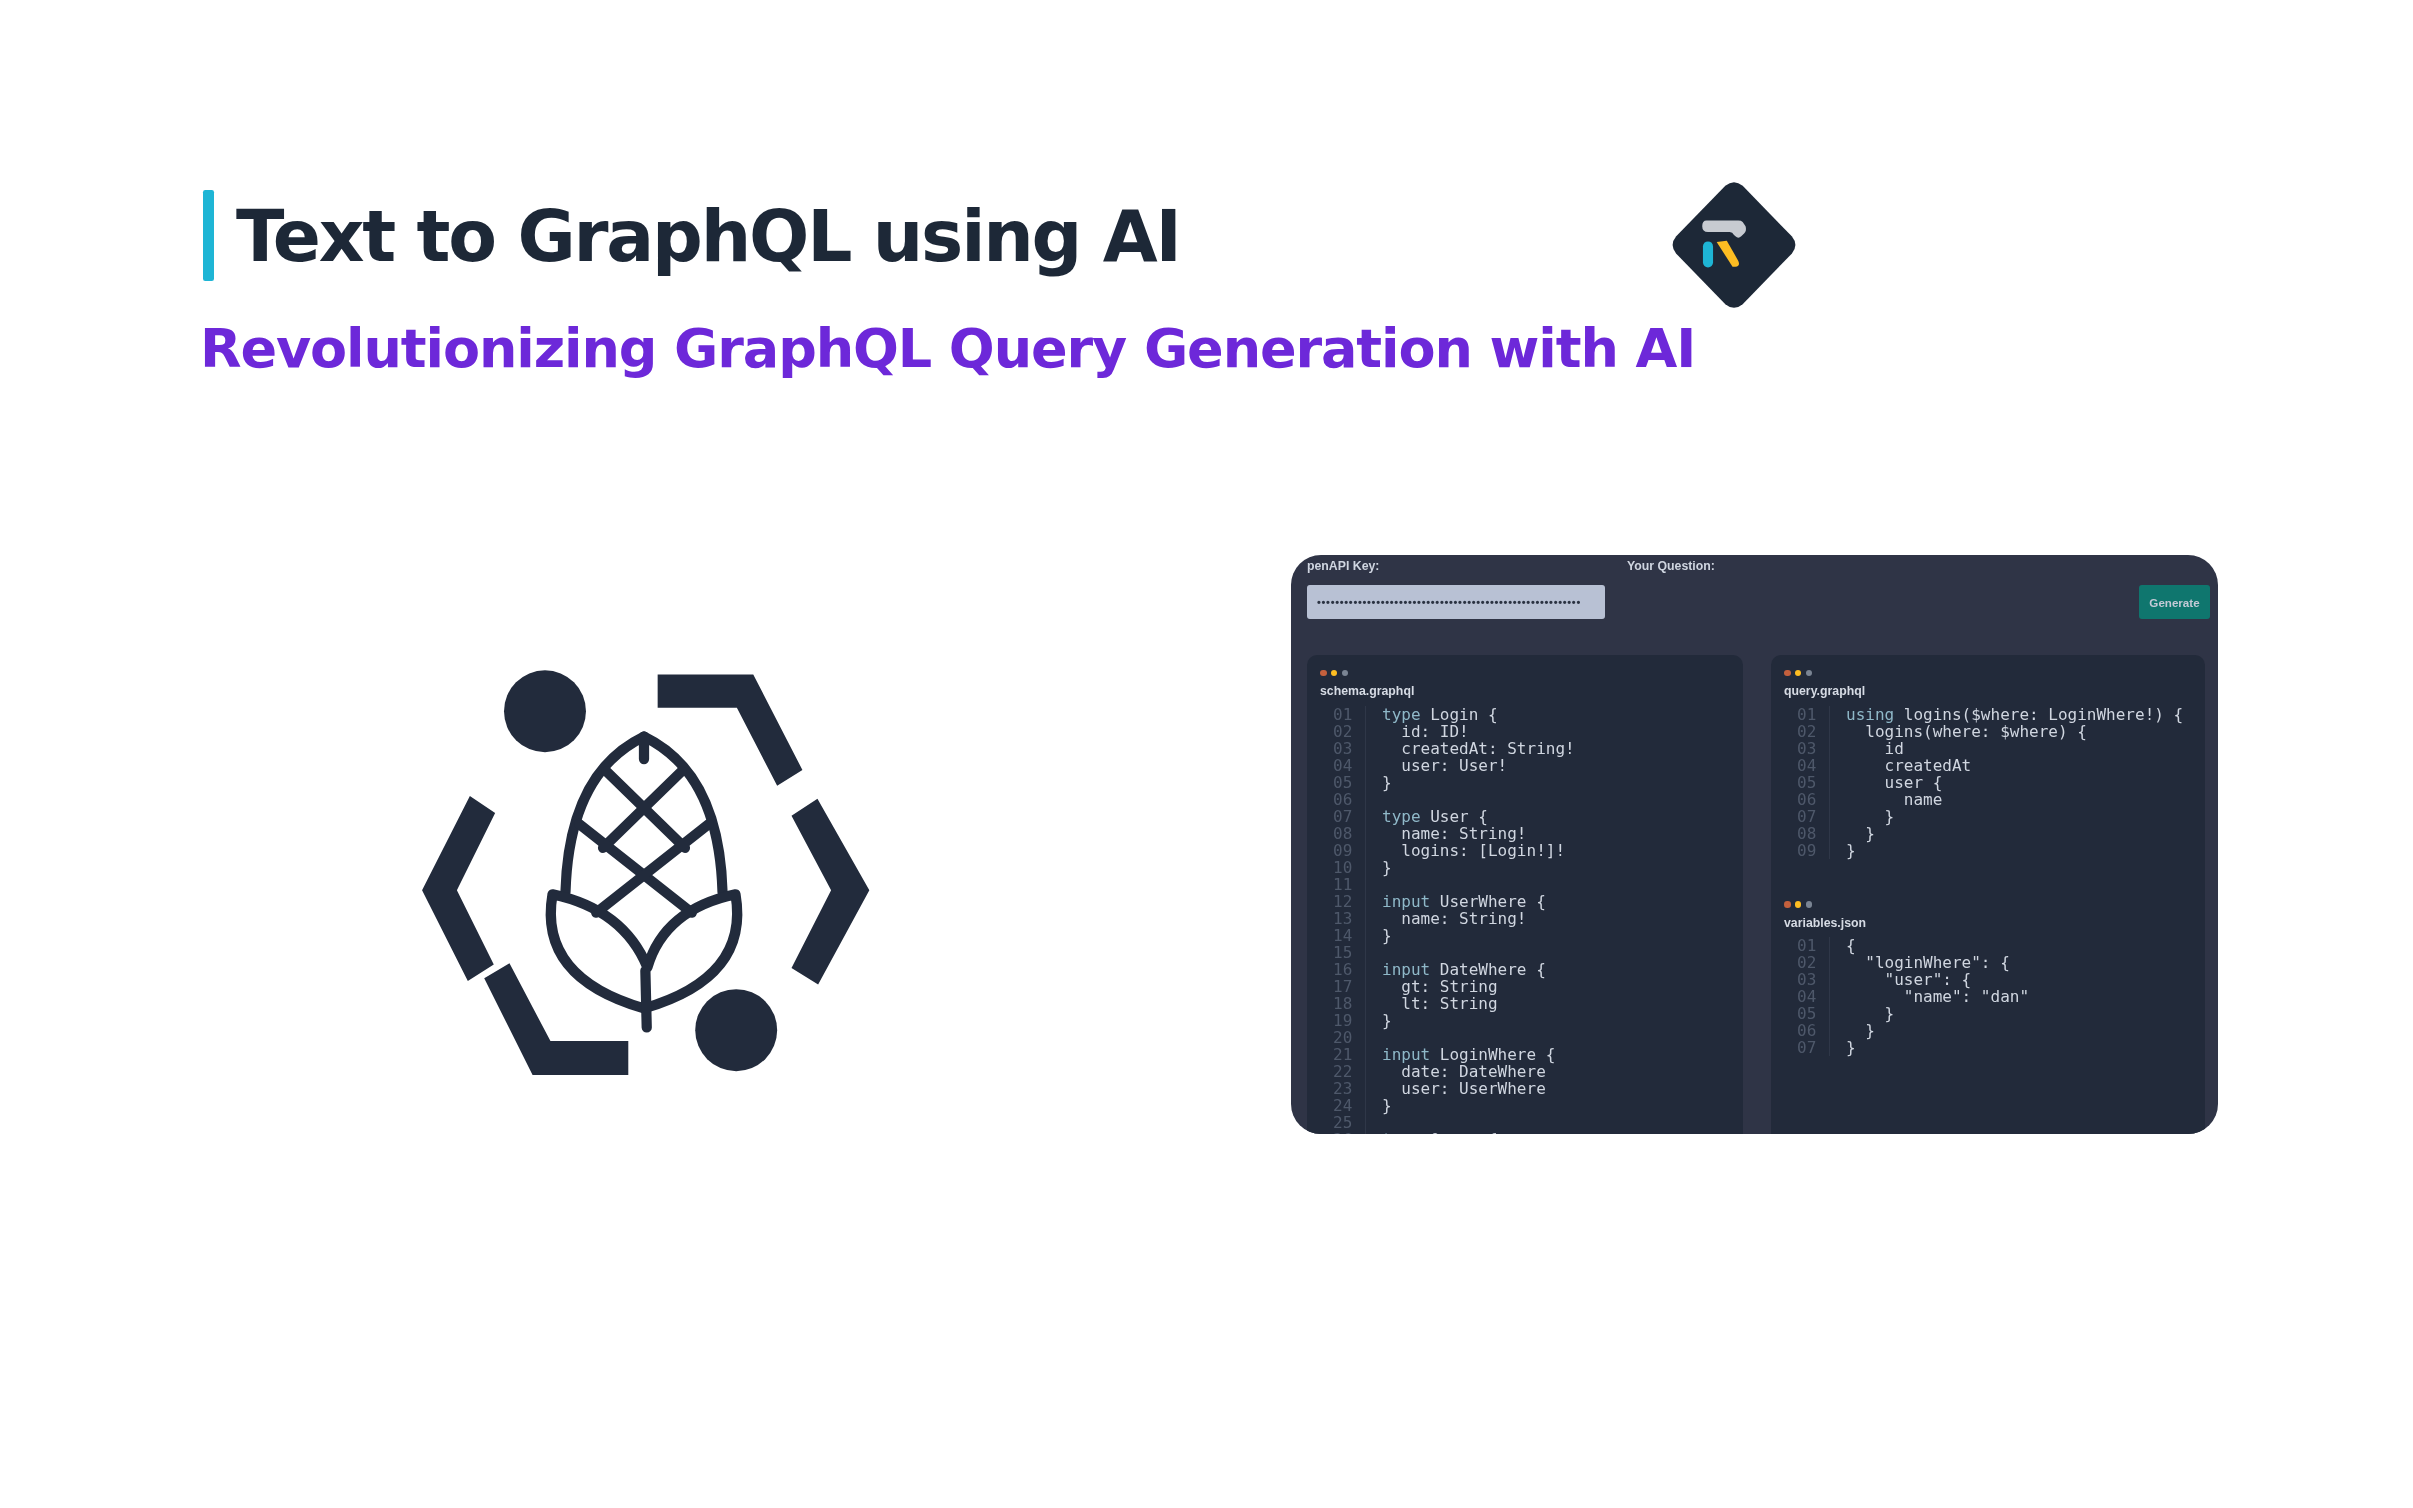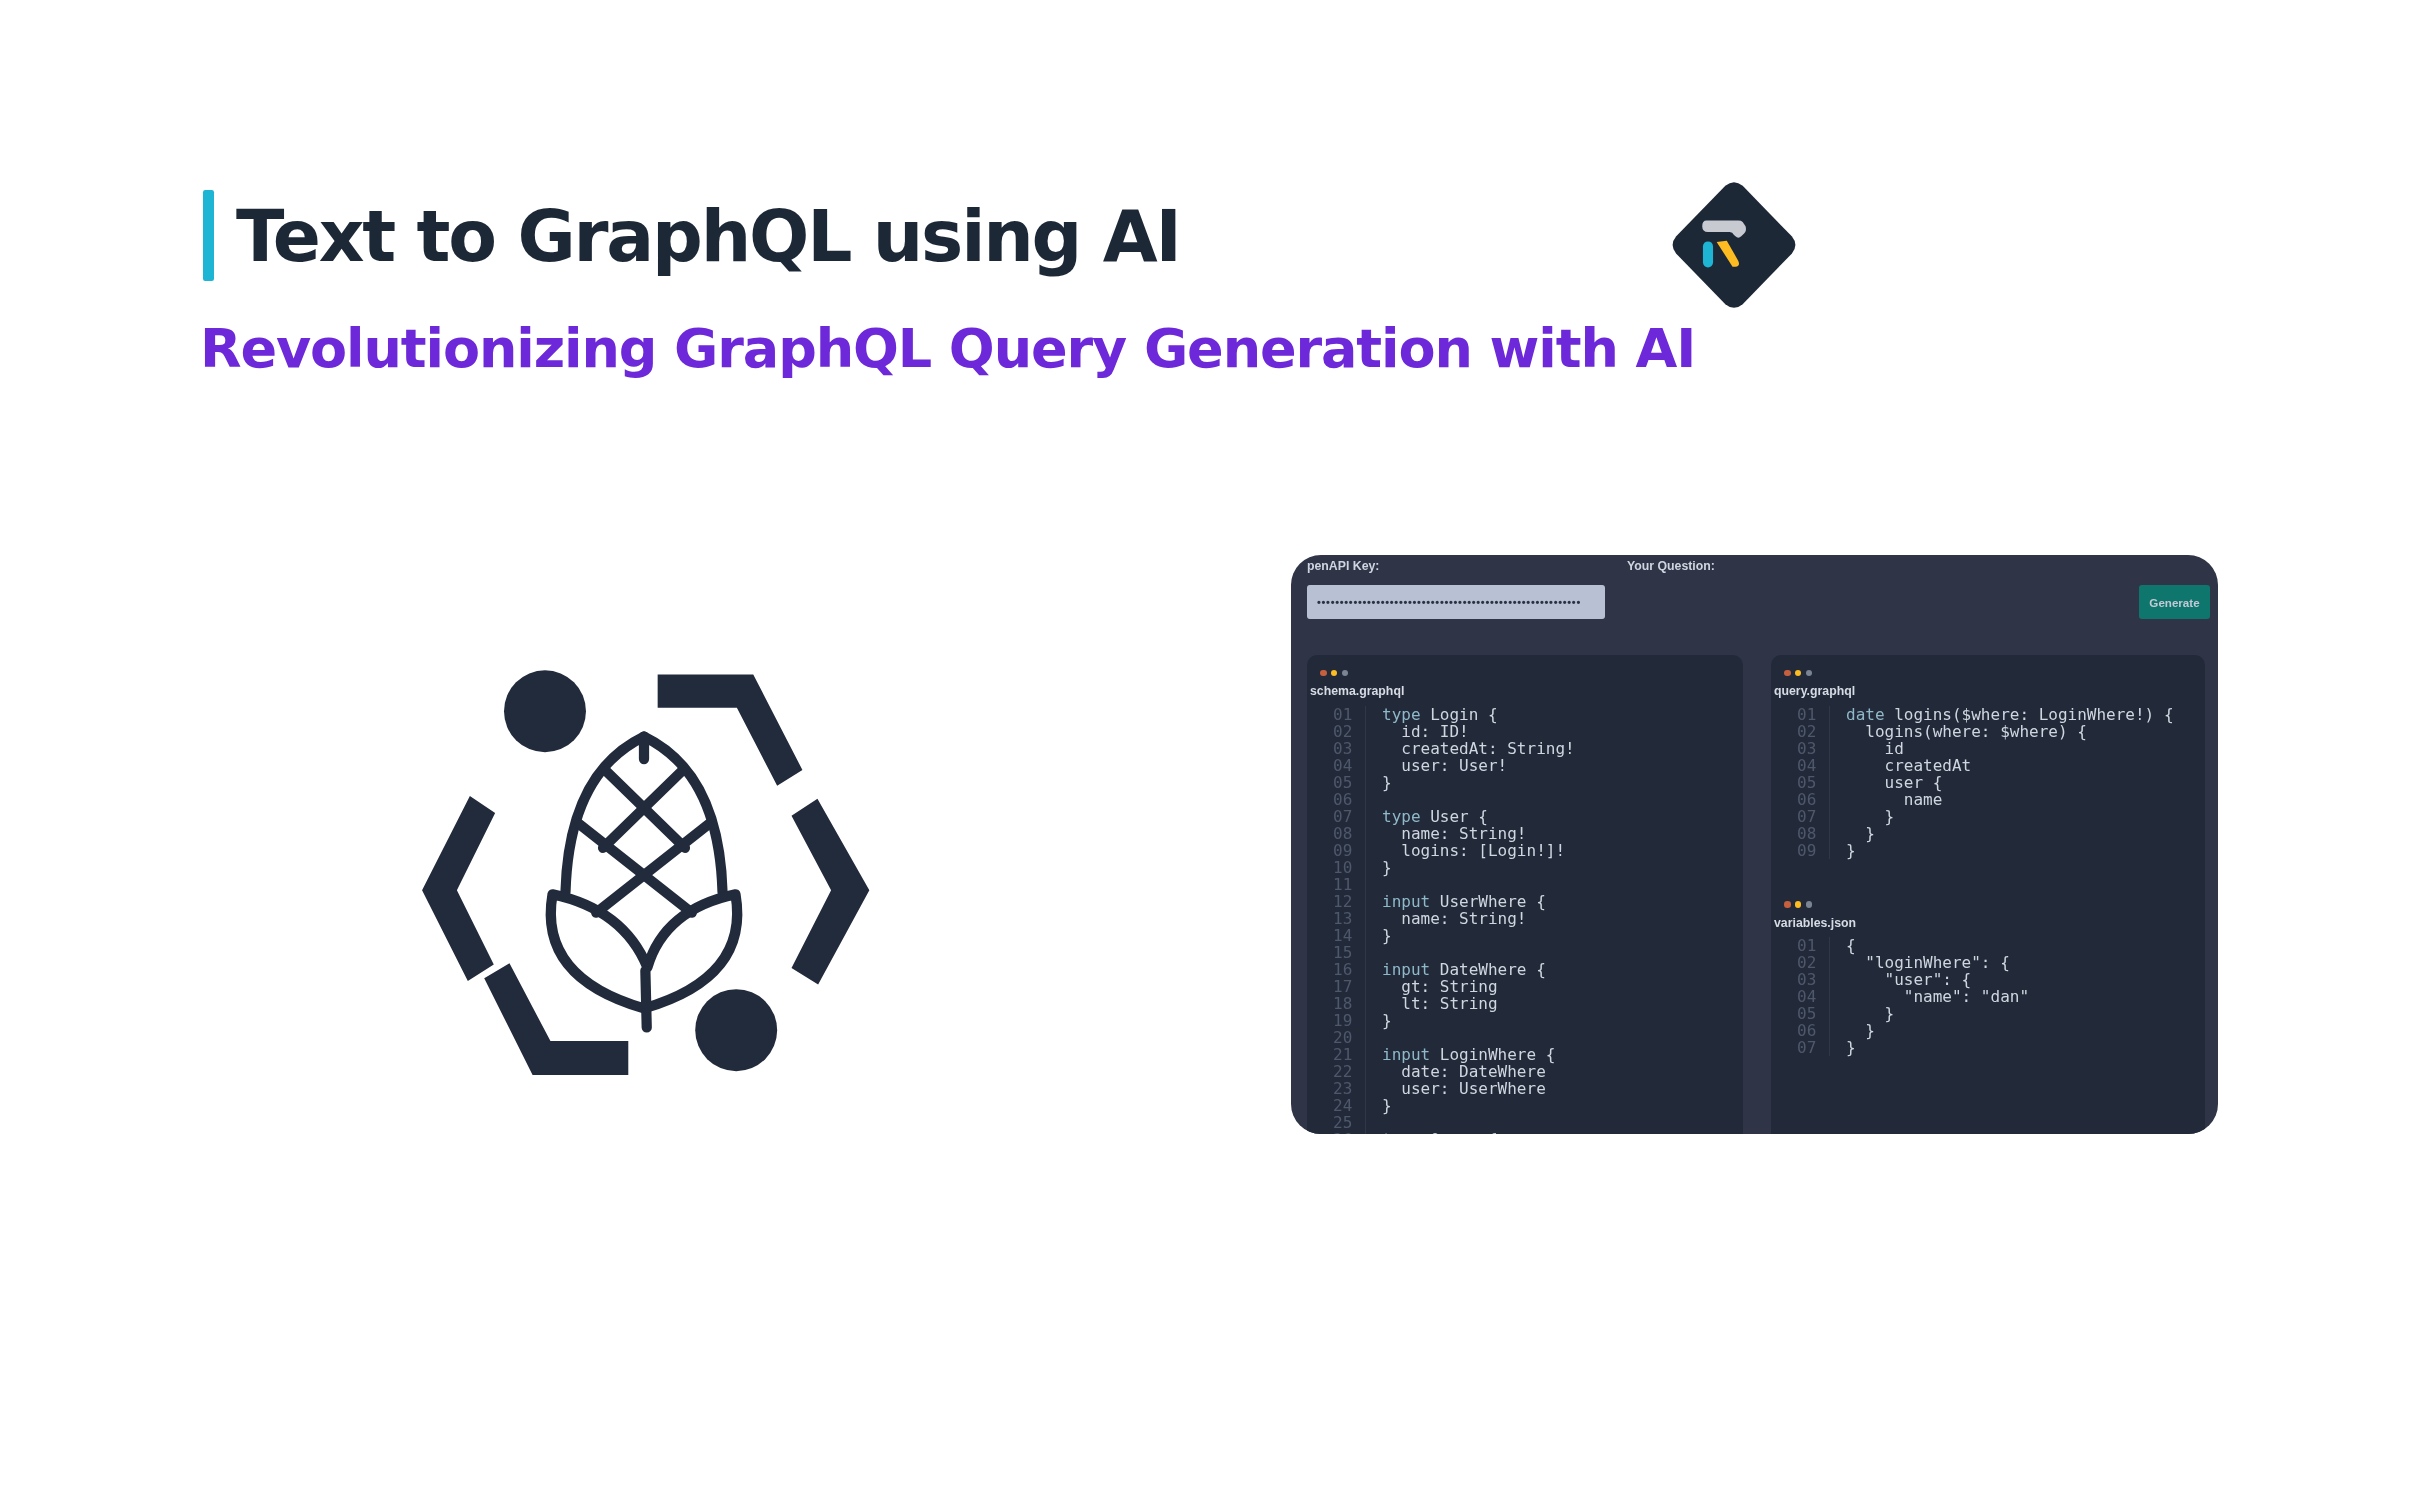--- a/index.html
+++ b/index.html
@@ -13,21 +13,21 @@
   .graphic { position:absolute; left:405px; top:648px; width:478px; height:427px; }
 
   .panel { position:absolute; left:1291px; top:555px; width:927px; height:579px; background:#2f3446; border-radius:30px; overflow:hidden; font-family:"Liberation Sans", sans-serif; }
   .lbl { position:absolute; top:4.3px; font-size:12.3px; font-weight:bold; color:#cfd5e0; white-space:nowrap; }
   .inp { position:absolute; top:30px; height:34px; background:#b8c1d4; border-radius:2.9px; box-sizing:border-box; padding:0 10px; display:flex; align-items:center; font-size:11.6px; font-weight:bold; color:#2a3242; white-space:nowrap; overflow:hidden; }
   .inp.pwd { letter-spacing:0.7px; font-size:11px; }
   .btn { position:absolute; left:848px; top:30px; width:71px; height:34px; background:#0f766e; border-radius:2.9px; color:#c3cad6; font-size:11.6px; font-weight:bold; display:flex; align-items:center; justify-content:center; }
   .card { position:absolute; background:#222a3a; border-radius:10px; }
   .dots { position:absolute; left:13px; display:flex; gap:4.3px; }
   .dot { width:6.5px; height:6.5px; border-radius:50%; }
-  .fname { position:absolute; left:3px; font-size:12.3px; font-weight:bold; color:#d6dbe4; white-space:nowrap; }
+  .fname { position:absolute; left:13px; font-size:12.3px; font-weight:bold; color:#d6dbe4; white-space:nowrap; }
   .code { position:absolute; left:26px; font-family:"DejaVu Sans Mono", monospace; font-size:16px; line-height:17px; }
   .ln { display:flex; white-space:pre; }
   .ln .num { width:32px; color:#4e586a; border-right:0.7px solid #2f3748; margin-right:16px; }
   .ln .txt { color:#d0d6e0; }
   .kw { color:#8fb8c8; }
 </style>
 </head>
 <body>
 
 <div class="accent-bar"></div>
@@ -109,21 +109,21 @@
   </div>
 
   <div class="card" style="left:480px; top:100px; width:434px; height:507px;">
     <div class="dots" style="top:14.5px;">
       <span class="dot" style="background:#c4603d"></span>
       <span class="dot" style="background:#fdbd22"></span>
       <span class="dot" style="background:#7a8493"></span>
     </div>
     <div class="fname" style="top:29px;">query.graphql</div>
     <div class="code" style="top:51px;">
-        <div class="ln"><span class="num">01</span><span class="txt"><span class="kw">date</span> logins($where: LoginWhere!) {</span></div>
+        <div class="ln"><span class="num">01</span><span class="txt"><span class="kw">using</span> logins($where: LoginWhere!) {</span></div>
         <div class="ln"><span class="num">02</span><span class="txt">  logins(where: $where) {</span></div>
         <div class="ln"><span class="num">03</span><span class="txt">    id</span></div>
         <div class="ln"><span class="num">04</span><span class="txt">    createdAt</span></div>
         <div class="ln"><span class="num">05</span><span class="txt">    user {</span></div>
         <div class="ln"><span class="num">06</span><span class="txt">      name</span></div>
         <div class="ln"><span class="num">07</span><span class="txt">    }</span></div>
         <div class="ln"><span class="num">08</span><span class="txt">  }</span></div>
         <div class="ln"><span class="num">09</span><span class="txt">}</span></div>
       </div>
 

